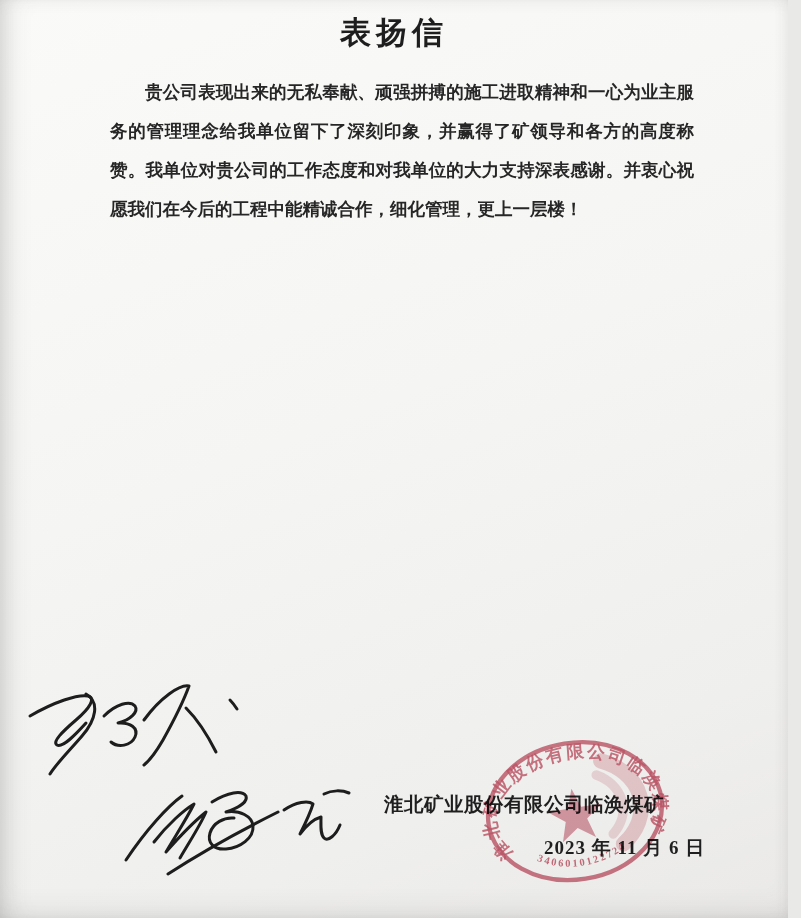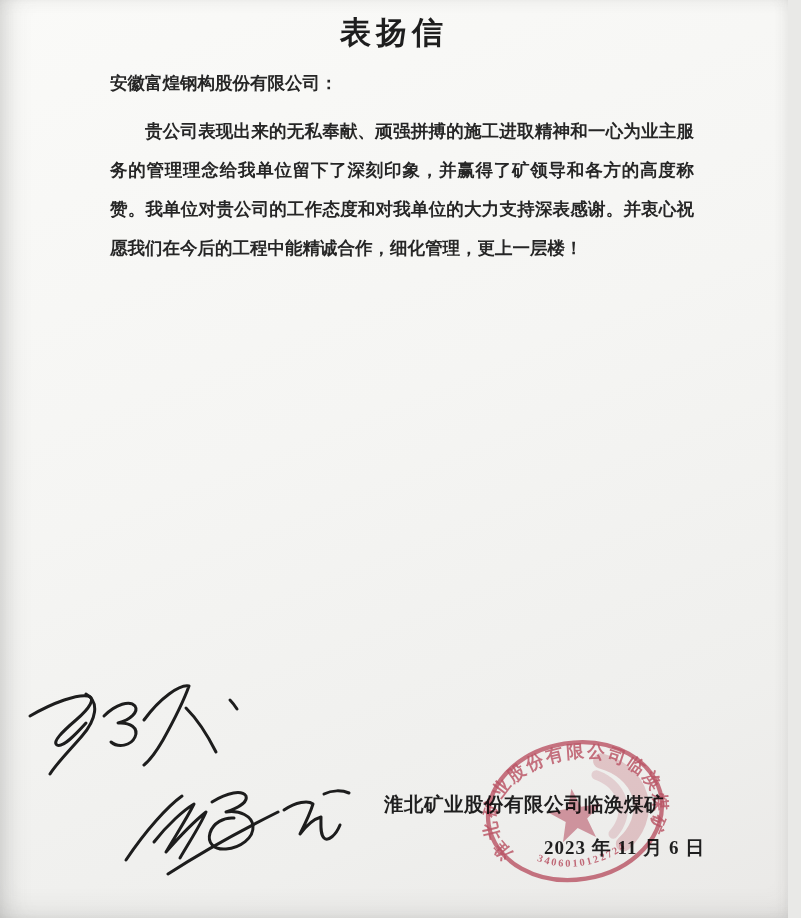--- a/index.html
+++ b/index.html
@@ -66,21 +66,20 @@
   }
 </style>
 </head>
 <body>
 
 <div class="page">
 
   <div class="title">表扬信</div>
 
   <div class="letter-body">
-    <div class="salutation">安徽富煌钢构股份有限公司：</div>
     <p class="p3">贵公司表现出来的无私奉献、顽强拼搏的施工进取精神和一心为业主服务的管理理念给我单位留下了深刻印象，并赢得了矿领导和各方的高度称赞。我单位对贵公司的工作态度和对我单位的大力支持深表感谢。并衷心祝愿我们在今后的工程中能精诚合作，细化管理，更上一层楼！</p>
   </div>
 
   <svg id="sig1" class="signature-svg" viewBox="0 0 228 120" aria-hidden="true">
     <path d="M4,40 C28,26 52,18 62,20 C70,22 64,32 50,44 C36,56 26,66 31,69 C37,72 50,58 60,47"></path>
     <path d="M60,18 C74,26 70,44 56,60 C44,74 30,88 24,98"></path>
     <path d="M78,40 C90,28 104,24 109,30 C113,36 104,44 92,47 C104,46 113,52 109,61 C105,70 92,72 85,66"></path>
     <path d="M118,44 C134,22 154,8 163,10 C158,24 147,46 137,64 C130,76 123,85 118,89"></path>
     <path d="M160,32 C172,44 182,60 190,76"></path>
     <path d="M204,24 C207,27 209,30 211,33"></path>

